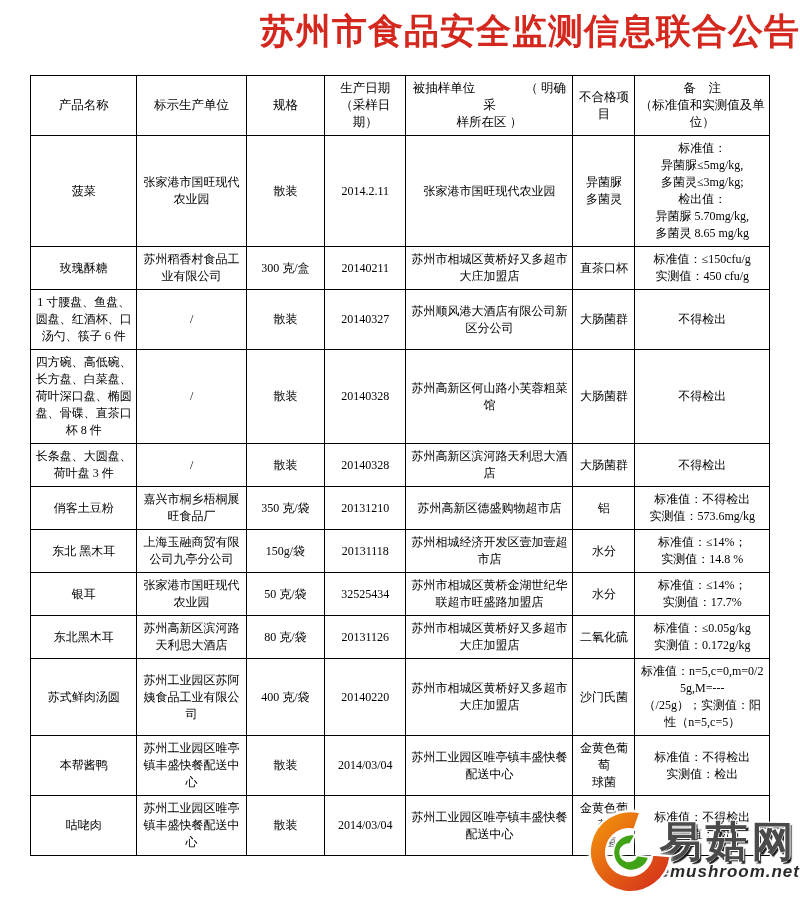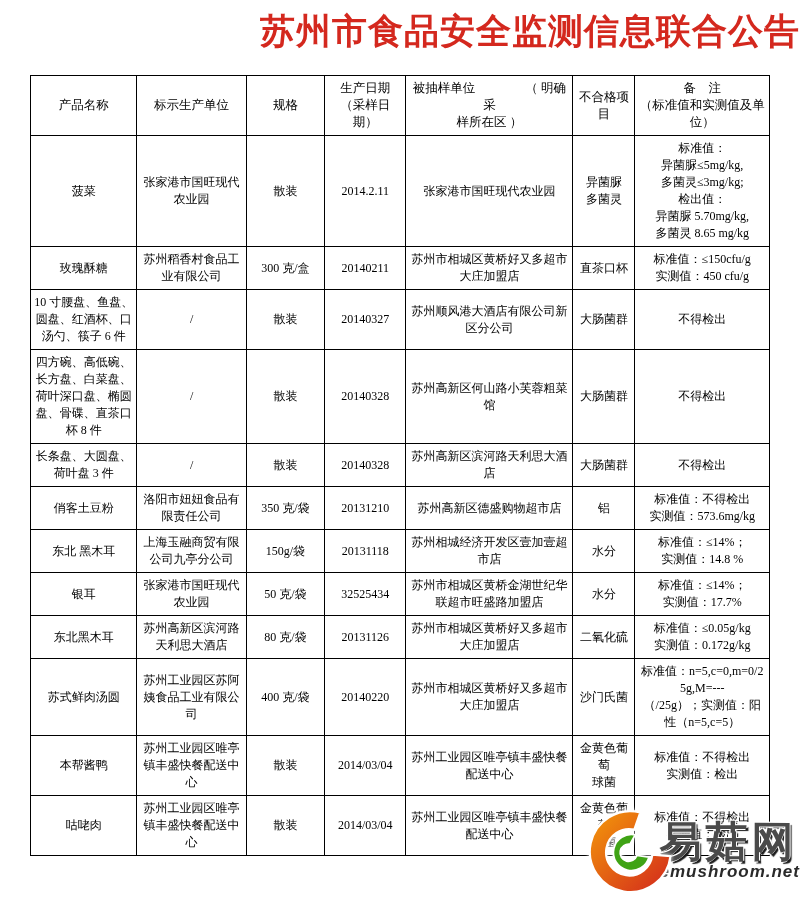--- a/index.html
+++ b/index.html
@@ -115,21 +115,21 @@
         <td>玫瑰酥糖</td>
         <td>苏州稻香村食品工业有限公司</td>
         <td>300 克/盒</td>
         <td>20140211</td>
         <td>苏州市相城区黄桥好又多超市大庄加盟店</td>
         <td>直茶口杯</td>
         <td>标准值：≤150cfu/g
 实测值：450 cfu/g</td>
       </tr>
       <tr>
-        <td>10 寸腰盘、鱼盘、圆盘、红酒杯、口汤勺、筷子 6 件</td>
+        <td>1 寸腰盘、鱼盘、圆盘、红酒杯、口汤勺、筷子 6 件</td>
         <td>/</td>
         <td>散装</td>
         <td>20140327</td>
         <td>苏州顺风港大酒店有限公司新区分公司</td>
         <td>大肠菌群</td>
         <td>不得检出</td>
       </tr>
       <tr>
         <td>四方碗、高低碗、长方盘、白菜盘、荷叶深口盘、椭圆盘、骨碟、直茶口杯 8 件</td>
         <td>/</td>
@@ -143,21 +143,21 @@
         <td>长条盘、大圆盘、荷叶盘 3 件</td>
         <td>/</td>
         <td>散装</td>
         <td>20140328</td>
         <td>苏州高新区滨河路天利思大酒店</td>
         <td>大肠菌群</td>
         <td>不得检出</td>
       </tr>
       <tr>
         <td>俏客土豆粉</td>
-        <td>洛阳市妞妞食品有限责任公司</td>
+        <td>嘉兴市桐乡梧桐展旺食品厂</td>
         <td>350 克/袋</td>
         <td>20131210</td>
         <td>苏州高新区德盛购物超市店</td>
         <td>铝</td>
         <td>标准值：不得检出
 实测值：573.6mg/kg</td>
       </tr>
       <tr>
         <td>东北 黑木耳</td>
         <td>上海玉融商贸有限公司九亭分公司</td>

